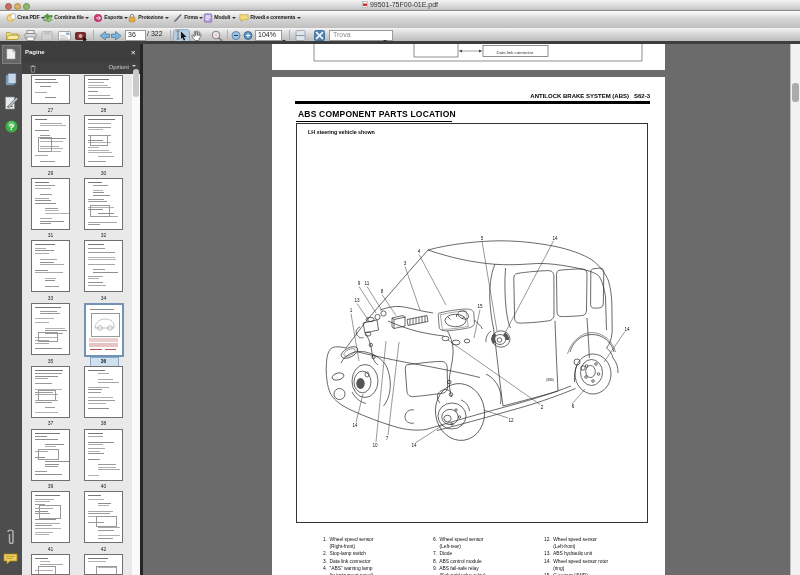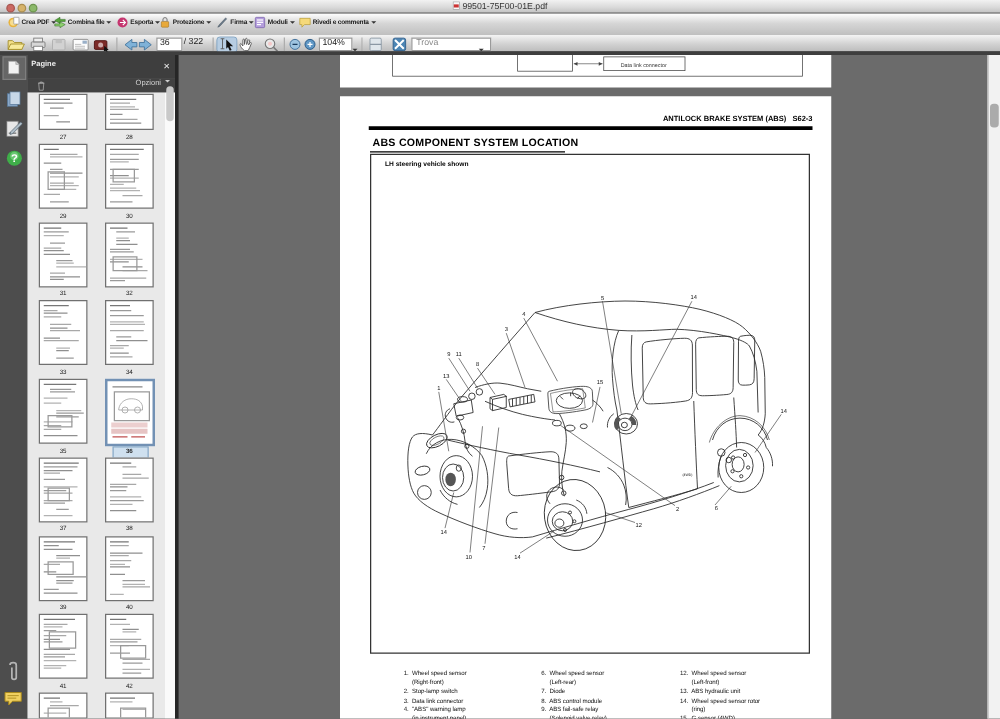--- a/index.html
+++ b/index.html
@@ -462,21 +462,21 @@
 <div class="abs" id="sbedge"></div>
 
 <div class="abs" id="docpane"></div>
 <div class="abs" id="prevpage"></div>
 <div class="abs" id="curpage"></div>
 <div class="abs" id="dscroll"></div>
 <div class="abs" id="dthumb"></div>
 
 <div class="abs" id="pghead">ANTILOCK BRAKE SYSTEM (ABS)&nbsp;&nbsp;&nbsp;S62-3</div>
 <div class="abs" id="pgrule"></div>
-<div class="abs" id="pgtitle">ABS COMPONENT SYSTEM LOCATION</div>
+<div class="abs" id="pgtitle">ABS COMPONENT PARTS LOCATION</div>
 <div class="abs" id="pgtitlerule"></div>
 <div class="abs" id="diagbox"></div>
 <div class="abs" id="lhlabel">LH steering vehicle shown</div>
 
 <div class="abs leg" style="left:323px;top:536px;">1.  Wheel speed sensor
      (Right-front)
 2.  Stop-lamp switch
 3.  Data link connector
 4.  "ABS" warning lamp
      (in instrument panel)

